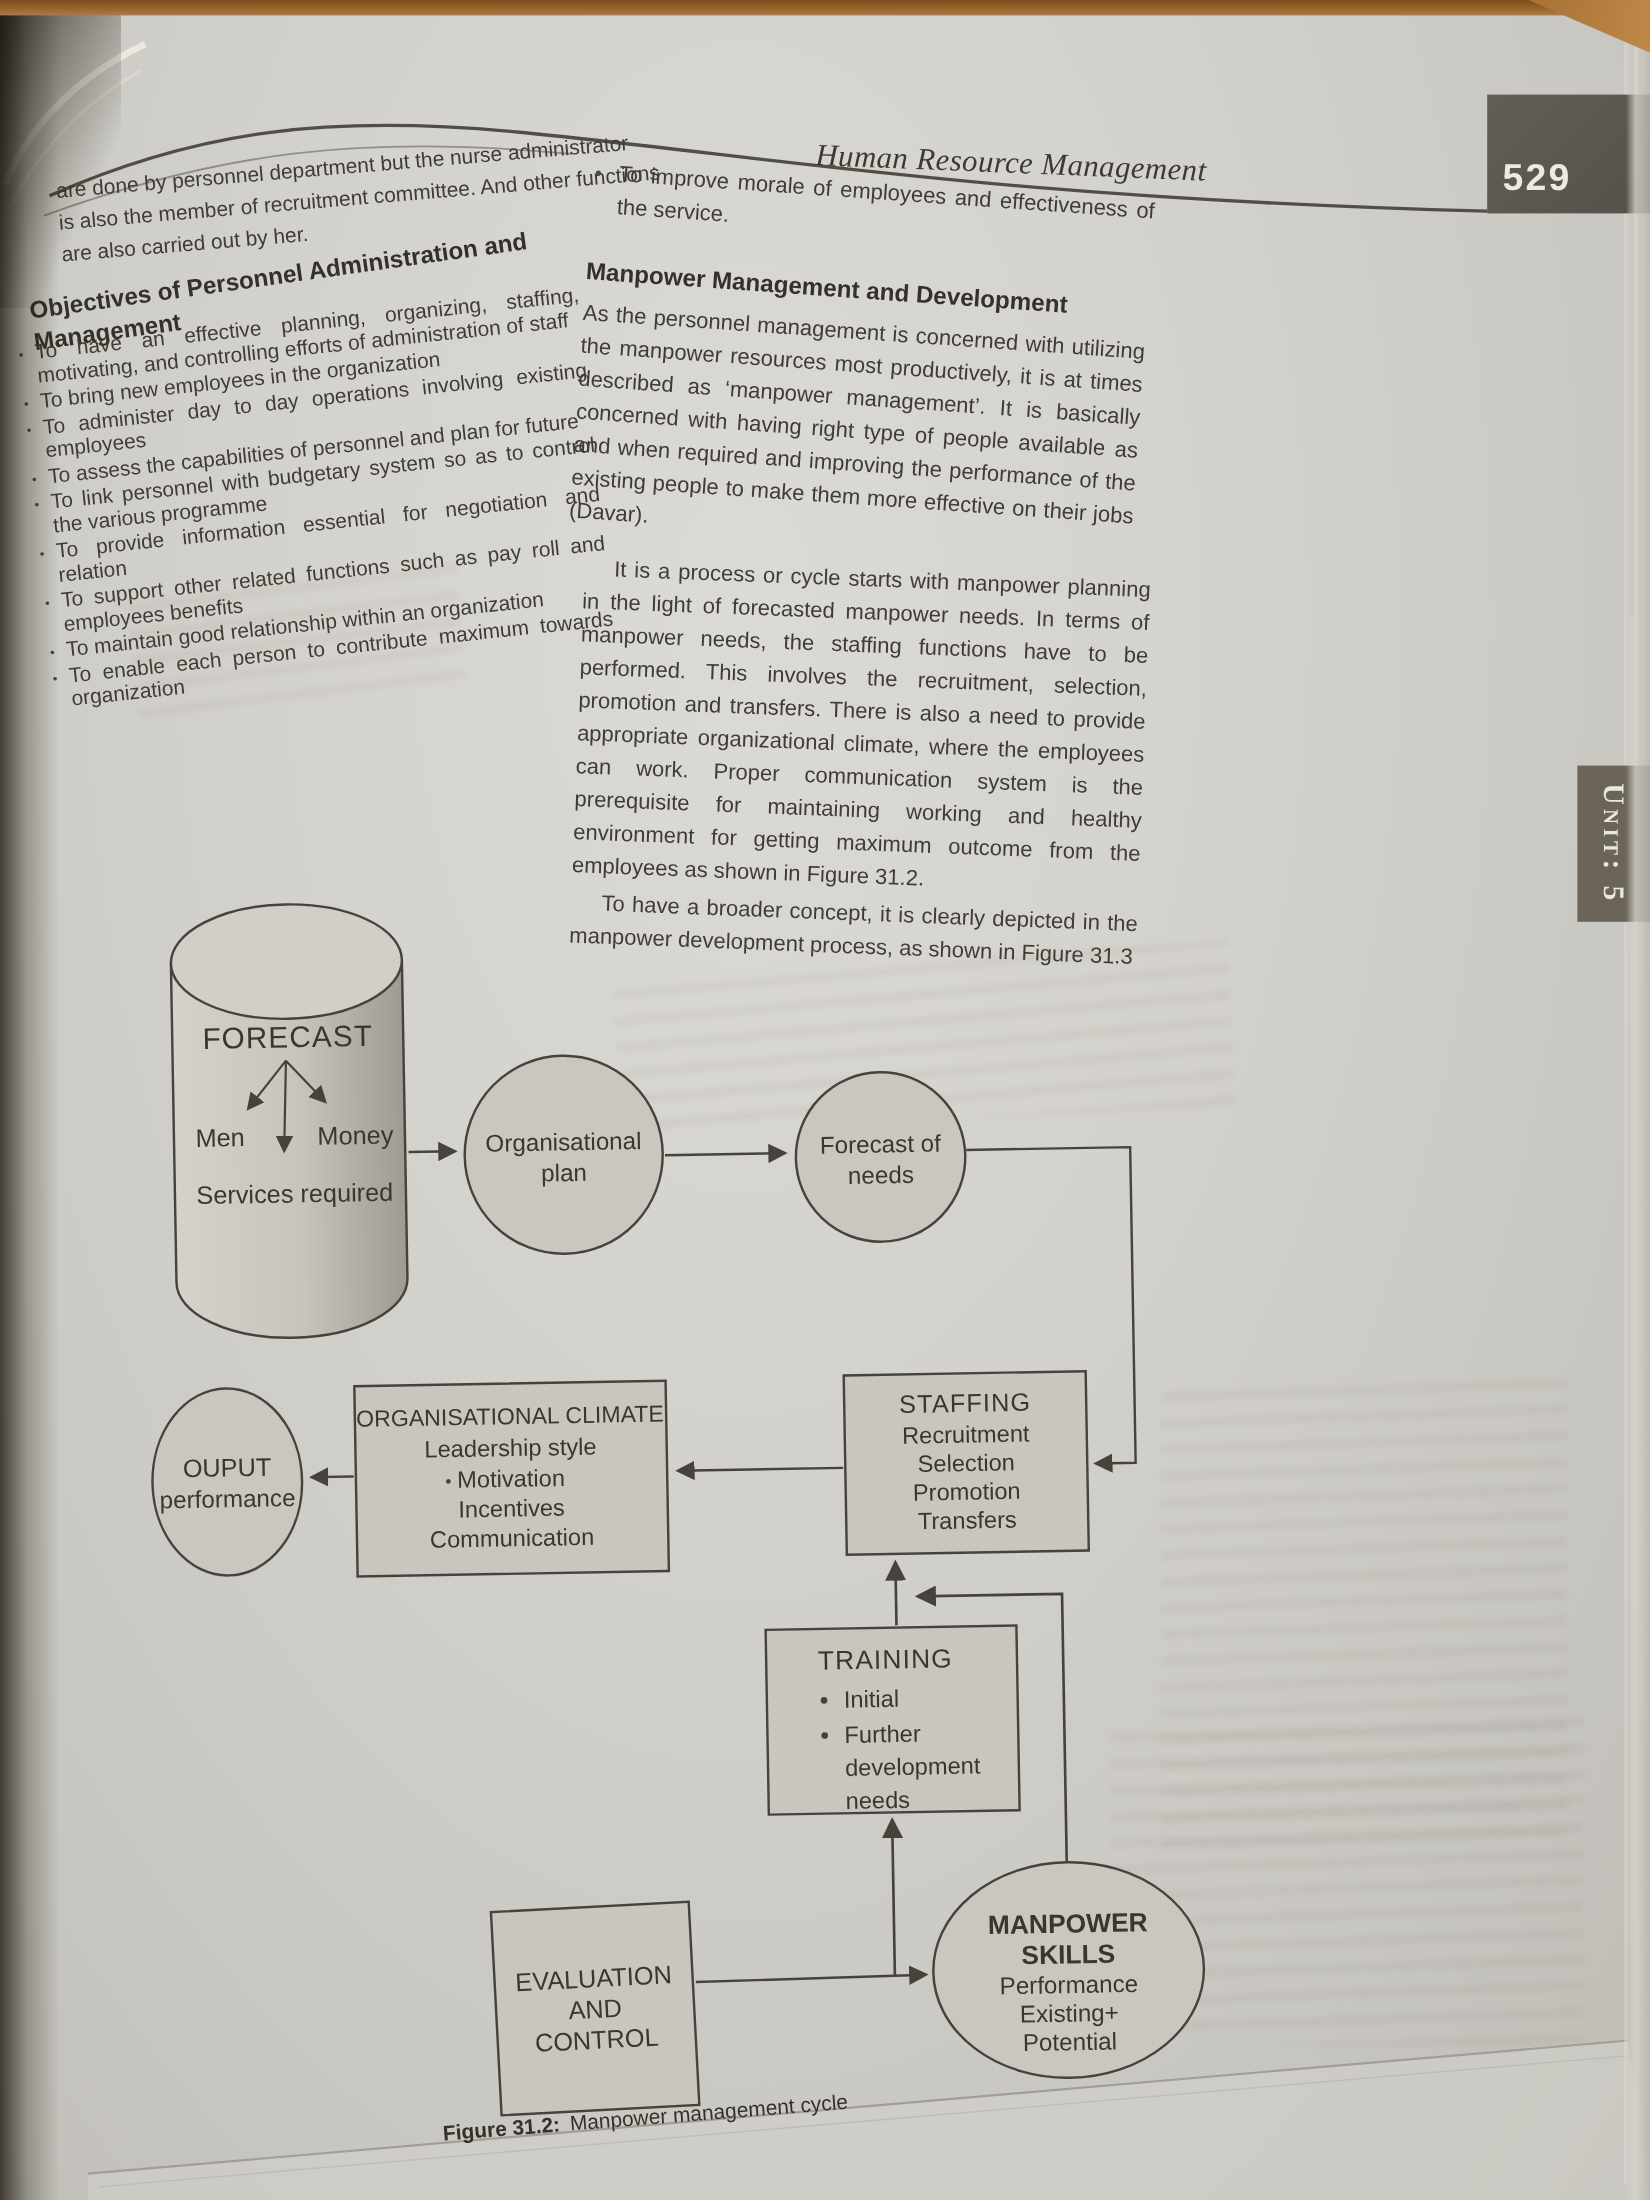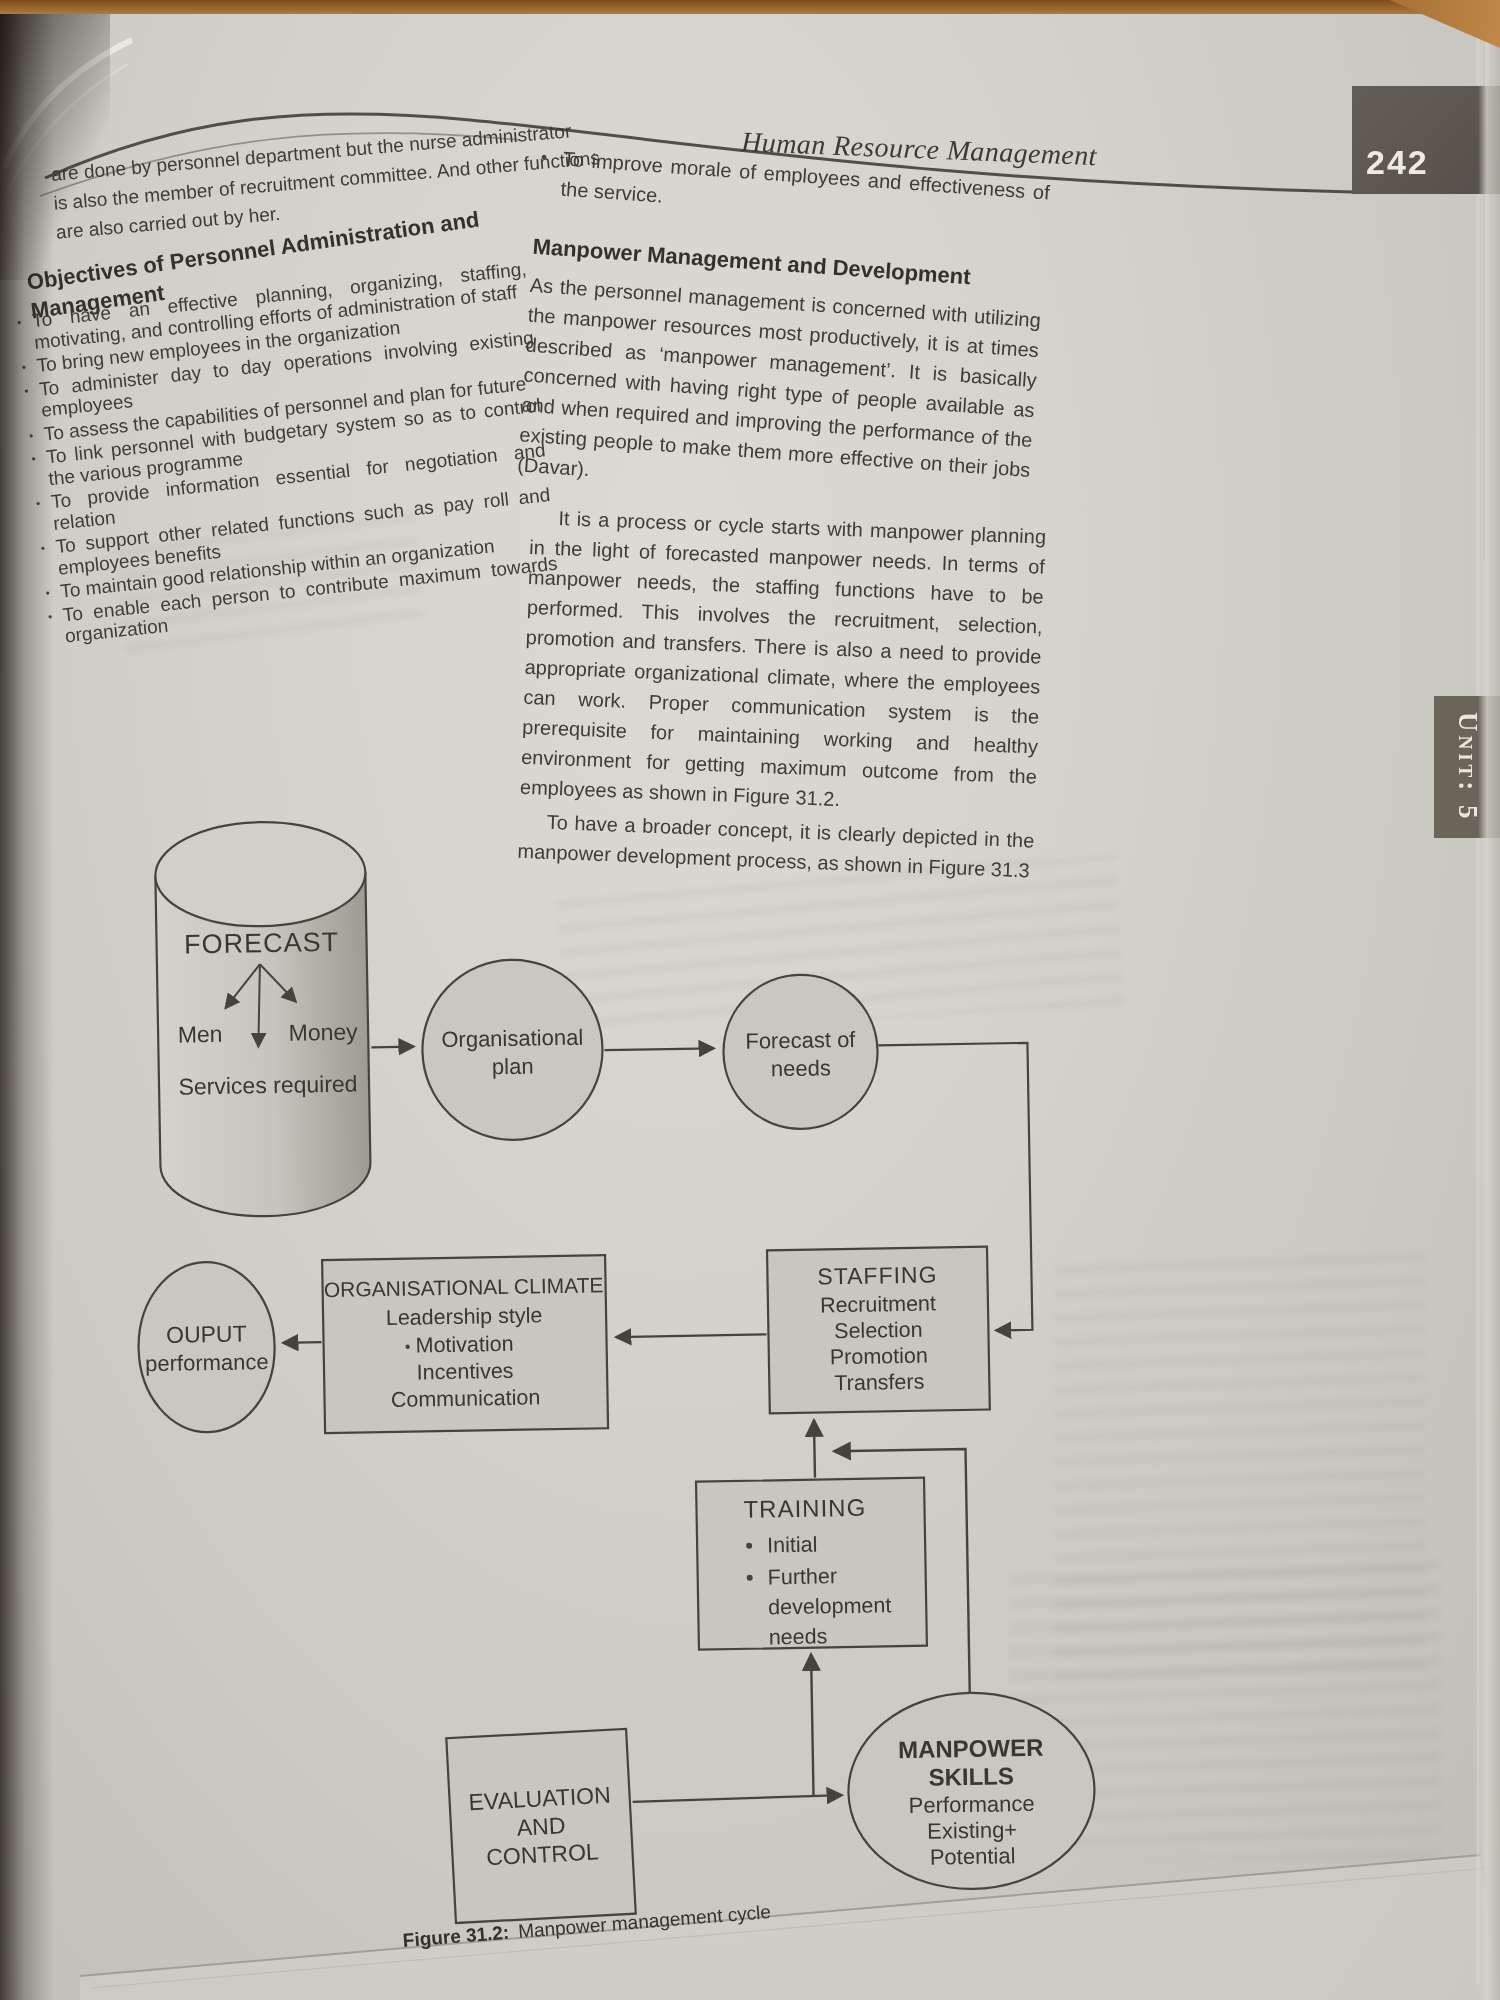--- a/index.html
+++ b/index.html
@@ -83,21 +83,21 @@
   <path d="M80,1976 L1480,1855" stroke="#a19e96" stroke-width="2" fill="none"></path>
   <path d="M90,1988 L1490,1868" stroke="#b8b5ad" stroke-width="1.2" fill="none" opacity="0.7"></path>
 
   <path d="M1484,18 L1484,560" stroke="#b2afa7" stroke-width="2" opacity="0.7"></path>
   <path d="M1491,18 L1491,760" stroke="#a5a29a" stroke-width="2" opacity="0.6"></path>
   <path d="M1478,14 L1478,1985" stroke="#dedbd3" stroke-width="3" opacity="0.5"></path>
 </svg>
 
 <div class="running-title">Human Resource Management</div>
 <div class="pageno">
-  <span>242</span>
+  <span>529</span>
 </div>
 <div class="unit-tab">
   <span>Unit: 5</span>
 </div>
 
 <div class="intro">
   <div>are done by personnel department but the nurse administrator</div>
   <div>is also the member of recruitment committee. And other functions</div>
   <div>are also carried out by her.</div>
 </div>

